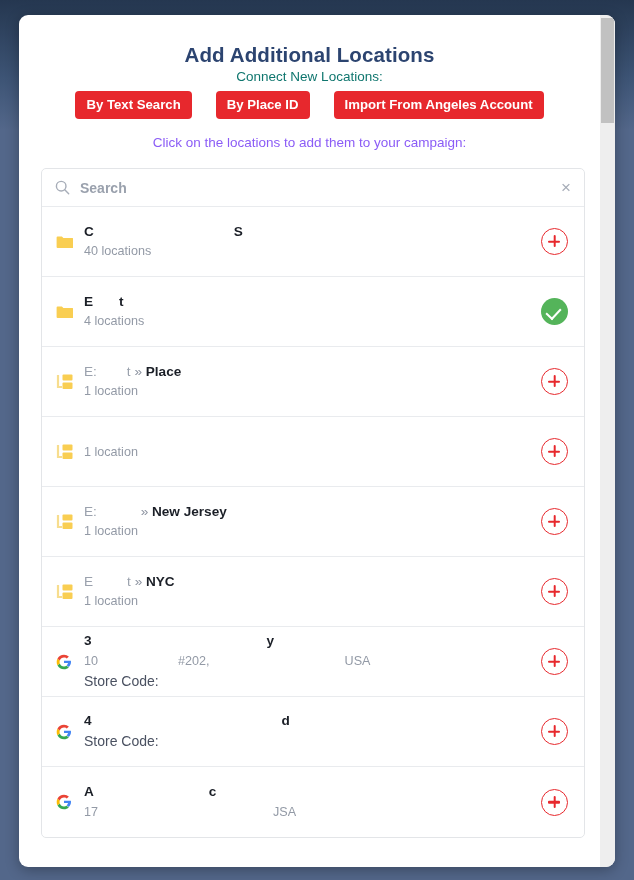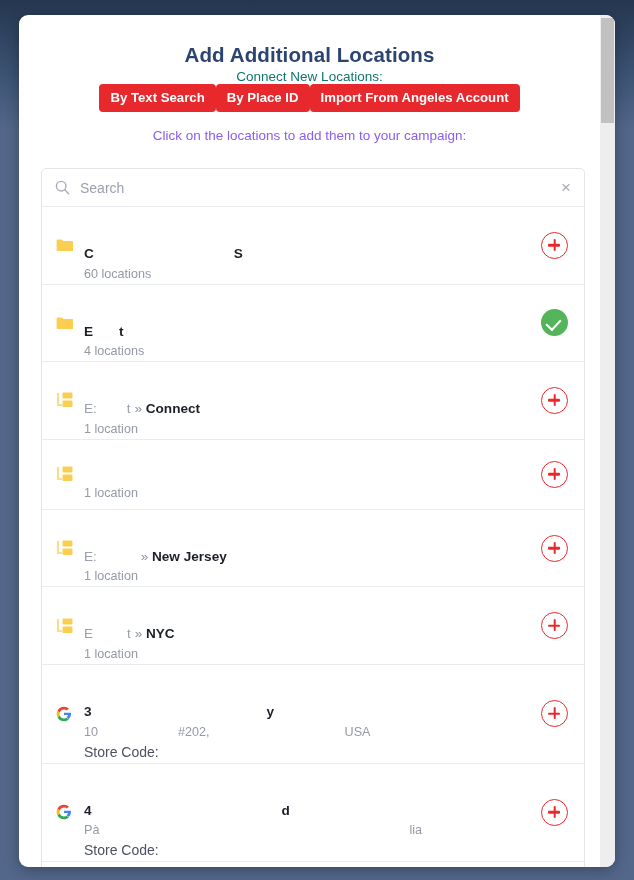--- a/index.html
+++ b/index.html
@@ -89,21 +89,22 @@
     text-align: center;
     font-size: 13.5px;
     color: #0f766e;
     margin-top: 2px;
     padding-right: 15px;
   }
 
   .btn-row {
     display: flex;
     justify-content: center;
-    gap: 0;
+    gap: 24px;
+    margin-top: 7px;
     padding-right: 15px;
   }
   .btn {
     background: #e7282d;
     color: #ffffff;
     border: none;
     border-radius: 4px;
     font-family: "Liberation Sans", sans-serif;
     font-size: 13.2px;
     font-weight: bold;
@@ -143,20 +144,21 @@
   .search-icon { flex: 0 0 auto; display:flex; align-items:center; }
   .search-input {
     flex: 1 1 auto;
     border: none;
     outline: none;
     font-family: "Liberation Sans", sans-serif;
     font-size: 14px;
     color: #3b4559;
     margin-left: 10px;
     background: transparent;
+    font-weight: bold;
   }
   .search-input::placeholder { color: #9aa1ad; }
   .clear-btn {
     flex: 0 0 auto;
     border: none;
     background: transparent;
     color: #a7adb8;
     font-size: 17px;
     line-height: 1;
     cursor: pointer;
@@ -178,21 +180,20 @@
     flex: 0 0 auto;
     width: 22px;
     display: flex;
     align-items: center;
     justify-content: flex-start;
   }
   .row-main {
     flex: 1 1 auto;
     min-width: 0;
     padding-left: 6px;
-    margin-top: 37px;
   }
   .row-action { flex: 0 0 auto; margin-left: 10px; }
 
   .row-title {
     font-size: 13.6px;
     font-weight: bold;
     color: #1b1f27;
     line-height: 1.45;
     white-space: nowrap;
     overflow: hidden;
@@ -297,21 +298,21 @@
 
       <div id="rows">
           <div class="row">
             <span class="row-icon">
               <svg width="17" height="14" viewBox="0 0 17 14">
                 <path d="M0.6 2.4a1 1 0 011-1h4.3l1.5 1.7h8.9a1 1 0 011 1v8a1 1 0 01-1 1H1.6a1 1 0 01-1-1z" fill="#f9ce52"></path>
               </svg>
             </span>
             <div class="row-main">
               <div class="row-title"><span>C<span class="gap" style="width:140px"></span>S</span></div>
-              <div class="row-sub">60 locations</div>
+              <div class="row-sub">40 locations</div>
             </div>
             <span class="row-action">
               <button class="add-btn"></button>
             </span>
           </div>
           <div class="row">
             <span class="row-icon">
               <svg width="17" height="14" viewBox="0 0 17 14">
                 <path d="M0.6 2.4a1 1 0 011-1h4.3l1.5 1.7h8.9a1 1 0 011 1v8a1 1 0 01-1 1H1.6a1 1 0 01-1-1z" fill="#f9ce52"></path>
               </svg>
@@ -326,21 +327,21 @@
           </div>
           <div class="row">
             <span class="row-icon">
               <svg width="19" height="16" viewBox="0 0 19 16">
                 <path d="M2 1v12h4" fill="none" stroke="#f7dd8e" stroke-width="2.2"></path>
                 <rect x="6.5" y="0.5" width="10" height="6" rx="1" fill="#f9ce52"></rect>
                 <rect x="6.5" y="8.5" width="10" height="6.6" rx="1" fill="#f9ce52"></rect>
               </svg>
             </span>
             <div class="row-main">
-              <div class="row-title"><span class="dim">E:<span class="gap" style="width:30px"></span>t</span> <span class="sep">»</span> <span>Connect</span></div>
+              <div class="row-title"><span class="dim">E:<span class="gap" style="width:30px"></span>t</span> <span class="sep">»</span> <span>Place</span></div>
               <div class="row-sub">1 location</div>
             </div>
             <span class="row-action">
               <button class="add-btn"></button>
             </span>
           </div>
           <div class="row">
             <span class="row-icon">
               <svg width="19" height="16" viewBox="0 0 19 16">
                 <path d="M2 1v12h4" fill="none" stroke="#f7dd8e" stroke-width="2.2"></path>
@@ -409,21 +410,20 @@
             <span class="row-icon">
               <svg width="16" height="16" viewBox="0 0 48 48">
                 <path fill="#4285F4" d="M45 24c0-1.6-.1-2.7-.4-3.9H24v7.1h12c-.2 1.9-1.5 4.7-4.4 6.6l6.7 5.2C42.2 35.3 45 30.1 45 24z"></path>
                 <path fill="#34A853" d="M24 46c5.9 0 10.9-2 14.5-5.3l-6.9-5.4C29.8 36.6 27.2 37.5 24 37.5c-5.8 0-10.7-3.8-12.5-9.1l-7.1 5.5C8 41.3 15.4 46 24 46z"></path>
                 <path fill="#FBBC05" d="M11.5 28.4c-.5-1.4-.8-2.9-.8-4.4s.3-3 .7-4.4l-7.1-5.5C2.8 17 2 20.4 2 24s.8 7 2.3 9.9z"></path>
                 <path fill="#EA4335" d="M24 10.5c4.1 0 6.9 1.8 8.5 3.3l6.2-6C34.9 4.3 29.9 2 24 2 15.4 2 8 6.7 4.3 14.1l7.1 5.5c1.9-5.3 6.8-9.1 12.6-9.1z"></path>
               </svg>
             </span>
             <div class="row-main">
               <div class="row-title"><span>4<span class="gap" style="width:190px"></span>d</span></div>
-              <div class="row-sub">Pà<span class="gap" style="width:310px"></span>lia</div>
               <div class="row-store">Store Code:</div>
             </div>
             <span class="row-action">
               <button class="add-btn"></button>
             </span>
           </div>
           <div class="row">
             <span class="row-icon">
               <svg width="16" height="16" viewBox="0 0 48 48">
                 <path fill="#4285F4" d="M45 24c0-1.6-.1-2.7-.4-3.9H24v7.1h12c-.2 1.9-1.5 4.7-4.4 6.6l6.7 5.2C42.2 35.3 45 30.1 45 24z"></path>

